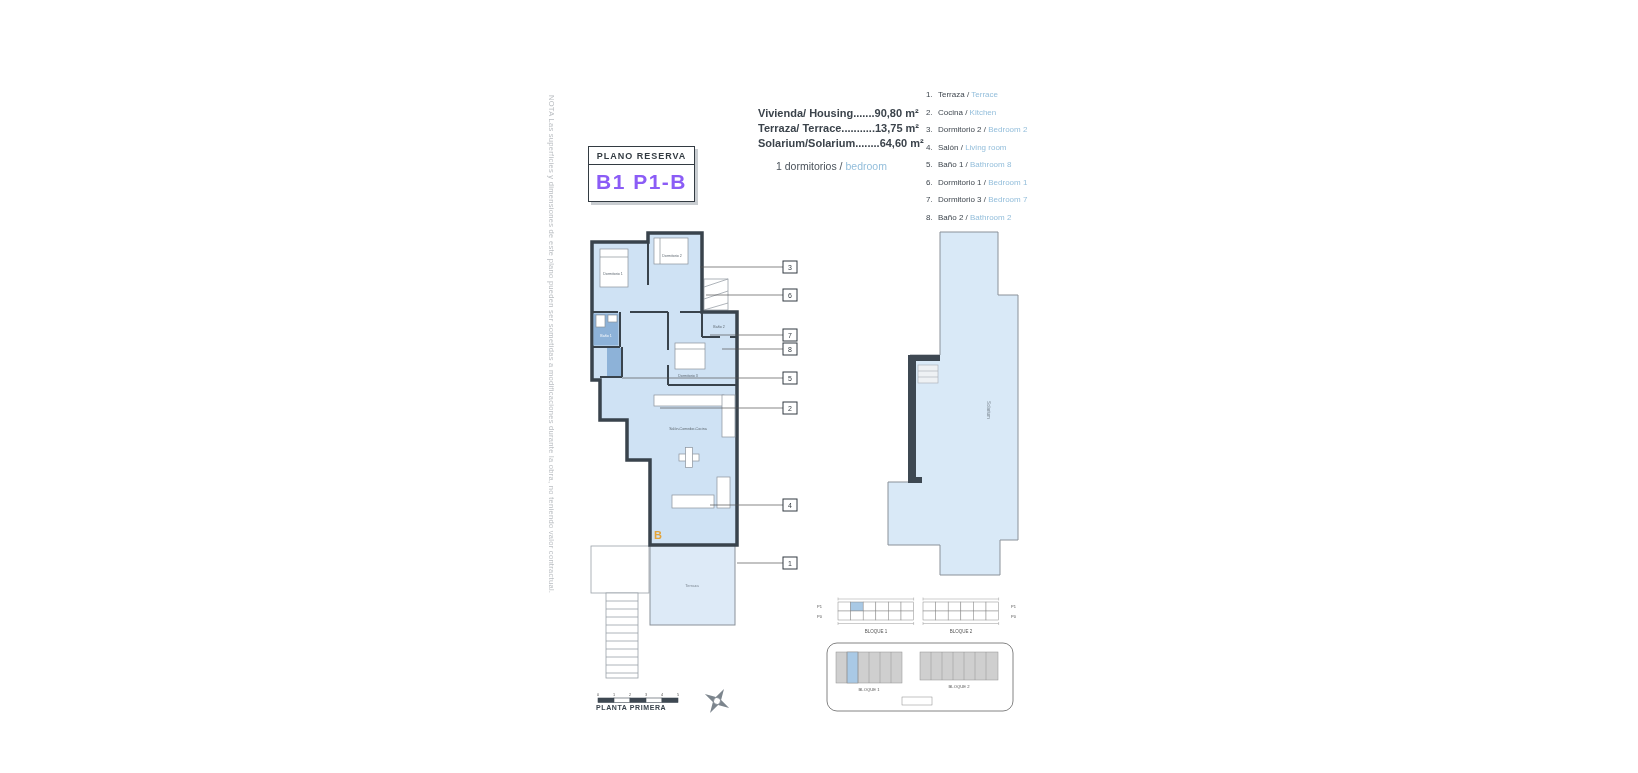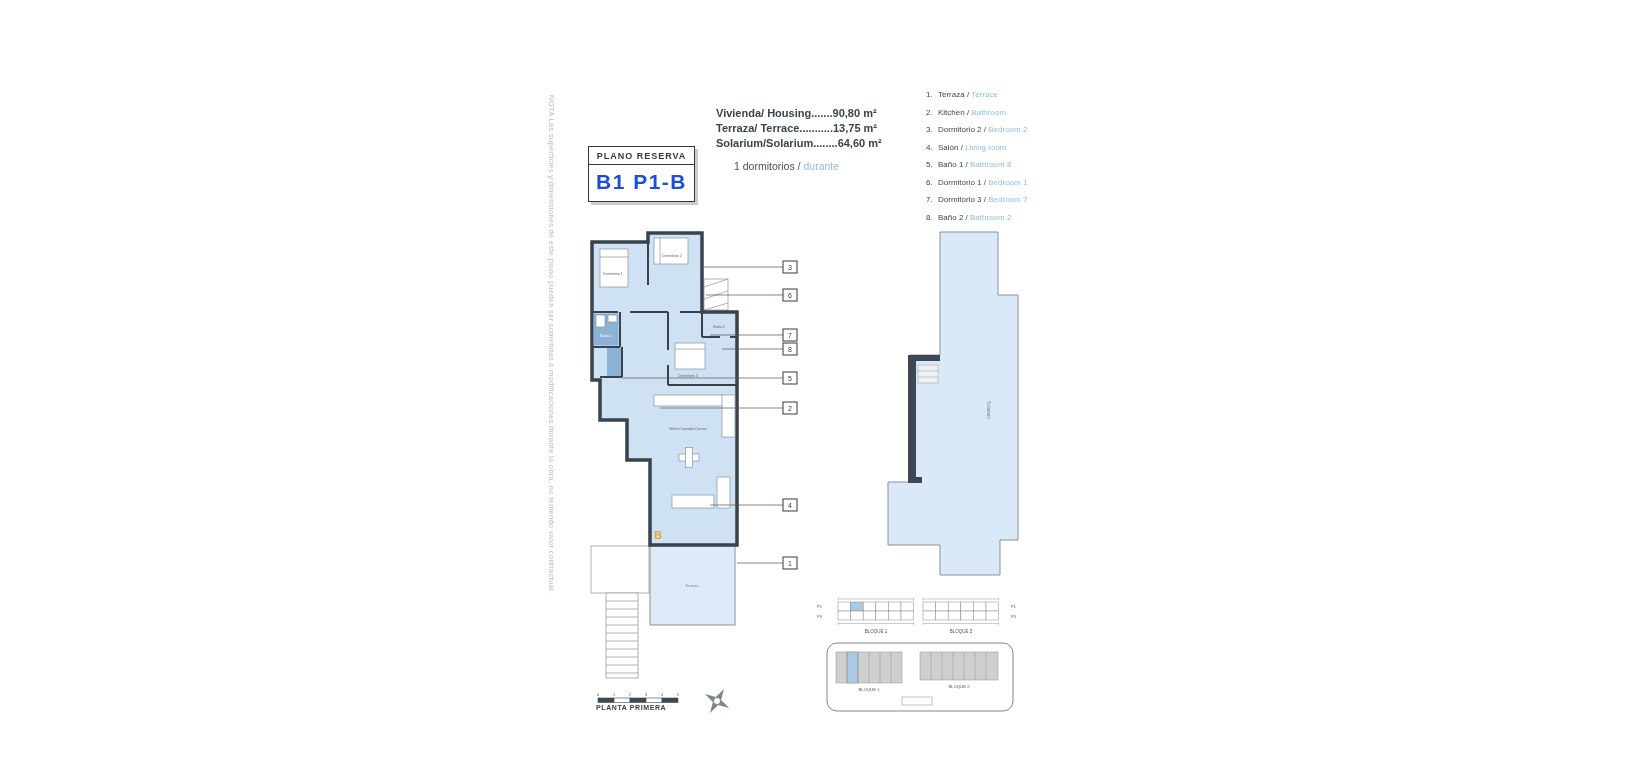--- a/index.html
+++ b/index.html
@@ -22,25 +22,25 @@
     position:absolute; left:588px; top:146px; width:107px;
     background:#fff; border:1.5px solid #333b42; text-align:center;
     box-shadow:3px 3px 0 #c9cdd1;
   }
   .title-box .kicker {
     padding:4px 4px 3px; font-size:9px; font-weight:bold; letter-spacing:1px;
     color:#333b42; border-bottom:1.5px solid #333b42;
   }
   .title-box .code {
     padding:5px 4px 7px; font-size:21px; font-weight:bold; letter-spacing:1.5px;
-    color:#1d4ed8;
-  }
-
-  
-  .areas { position:absolute; left:716px; top:106px; color:#3b434b; }
+    color:#8b5cf6;
+  }
+
+  
+  .areas { position:absolute; left:758px; top:106px; color:#3b434b; }
   .areas .line { font-size:11px; font-weight:bold; line-height:15px; }
   .areas .bedrooms { margin:9px 0 0 18px; font-size:10.5px; color:#4a525a; }
   .areas .bedrooms .en { color:#93bedb; }
 
   
   .legend { position:absolute; left:926px; top:86px; font-size:8px; color:#3f474f; }
   .legend .row { height:17.5px; display:flex; align-items:center; white-space:pre; }
   .legend .num { width:12px; }
   .legend .en { color:#93bedb; }
 
@@ -58,26 +58,26 @@
 
   <div class="title-box">
     <div class="kicker">PLANO RESERVA</div>
     <div class="code">B1 P1-B</div>
   </div>
 
   <div class="areas">
     <div class="line">Vivienda/ Housing.......90,80 m²</div>
     <div class="line">Terraza/ Terrace...........13,75 m²</div>
     <div class="line">Solarium/Solarium........64,60 m²</div>
-    <div class="bedrooms"><span>1 dormitorios / </span><span class="en">durante</span></div>
+    <div class="bedrooms"><span>1 dormitorios / </span><span class="en">bedroom</span></div>
   </div>
 
   <div class="legend">
     <div class="row"><span class="num">1.</span><span>Terraza / </span><span class="en">Terrace</span></div>
-    <div class="row"><span class="num">2.</span><span>Kitchen / </span><span class="en">Bathroom</span></div>
+    <div class="row"><span class="num">2.</span><span>Cocina / </span><span class="en">Kitchen</span></div>
     <div class="row"><span class="num">3.</span><span>Dormitorio 2 / </span><span class="en">Bedroom 2</span></div>
     <div class="row"><span class="num">4.</span><span>Salón / </span><span class="en">Living room</span></div>
     <div class="row"><span class="num">5.</span><span>Baño 1 / </span><span class="en">Bathroom 8</span></div>
     <div class="row"><span class="num">6.</span><span>Dormitorio 1 / </span><span class="en">Bedroom 1</span></div>
     <div class="row"><span class="num">7.</span><span>Dormitorio 3 / </span><span class="en">Bedroom 7</span></div>
     <div class="row"><span class="num">8.</span><span>Baño 2 / </span><span class="en">Bathroom 2</span></div>
   </div>
 
   <svg class="abs" style="left:560px;top:225px" width="250" height="455" viewBox="0 0 250 455">
 

